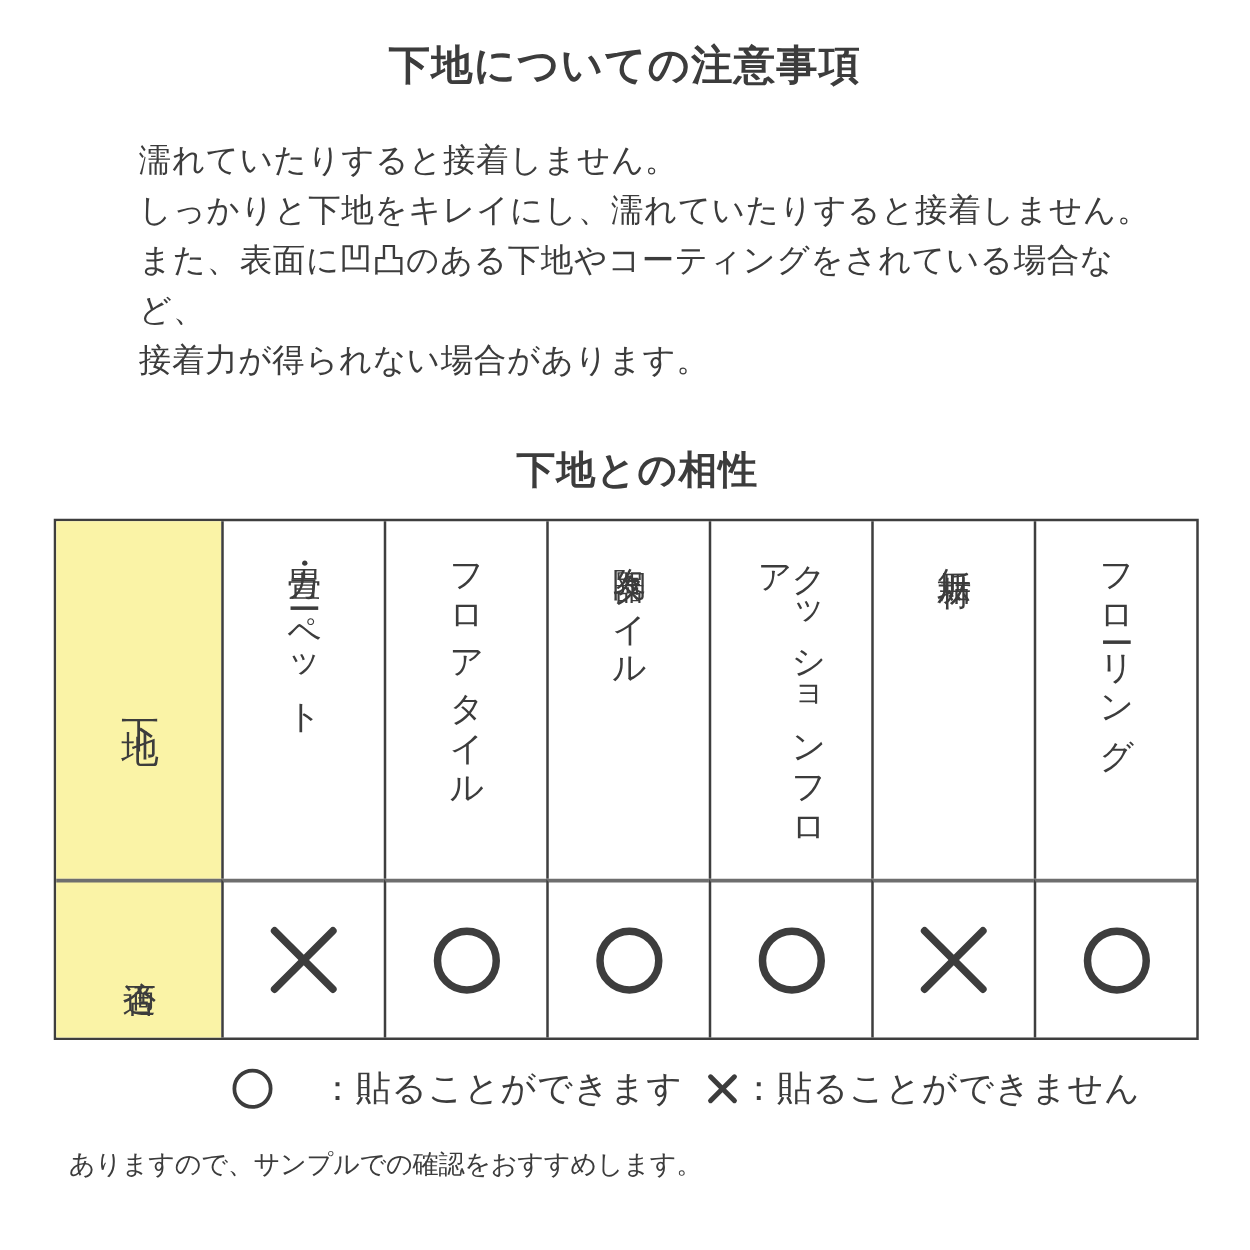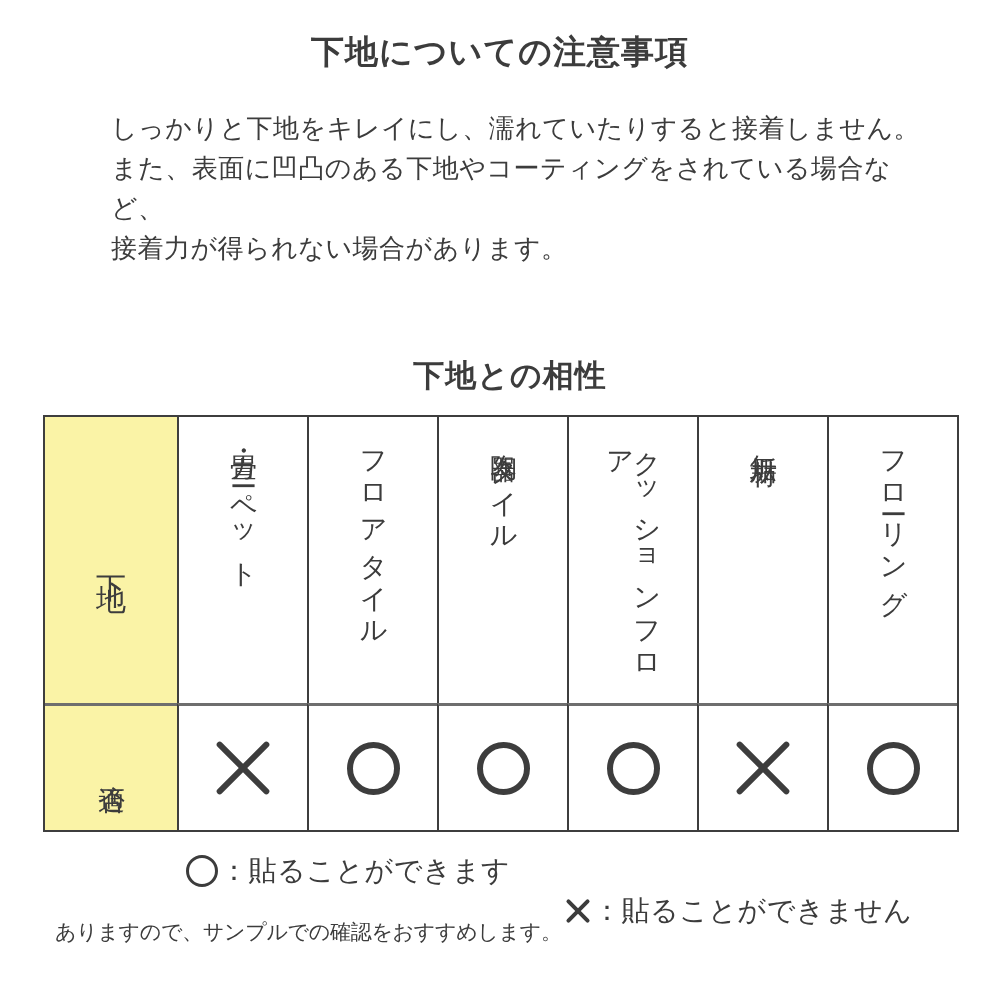--- a/index.html
+++ b/index.html
@@ -61,22 +61,22 @@
   }
   .shape-cross::before { transform:translate(-50%,-50%) rotate(45deg); }
   .shape-cross::after  { transform:translate(-50%,-50%) rotate(-45deg); }
 
   
   .legend { position:absolute; top:852px; left:0; width:1000px; height:52px; }
   .legend-item {
     position:absolute; display:inline-flex; align-items:center;
     font-size:28px; letter-spacing:0.5px;
   }
-  .legend-item.ok { left:186px; top:0; }
-  .legend-item.ng { left:565px; top:0;margin-top:40px; }
+  .legend-item.ok { left:186px; top:0;gap:36px; }
+  .legend-item.ng { left:565px; top:0; }
   .legend-circle {
     display:inline-block; width:26px; height:26px;
     border:3px solid #3c3c3c; border-radius:50%; margin-right:2px;
   }
   .legend-cross { display:inline-block; position:relative; width:26px; height:26px; margin-right:2px; }
   .legend-cross::before, .legend-cross::after {
     content:""; position:absolute; left:50%; top:50%;
     width:31px; height:4px; background:#3c3c3c; border-radius:2px;
   }
   .legend-cross::before { transform:translate(-50%,-50%) rotate(45deg); }
@@ -89,20 +89,21 @@
   .footnote .fn2 { padding-left:28px; }
 </style>
 </head>
 <body>
 
 <div class="canvas">
 
   <h1 class="page-title">下地についての注意事項</h1>
 
   <div class="intro">
+    <div>濡れていたりすると接着しません。</div>
     <div>しっかりと下地をキレイにし、濡れていたりすると接着しません。</div>
     <div>また、表面に凹凸のある下地やコーティングをされている場合など、</div>
     <div>接着力が得られない場合があります。</div>
   </div>
 
   <h2 class="section-title">下地との相性</h2>
 
   <div class="compat-table">
 
     <div class="cell label-cell">

